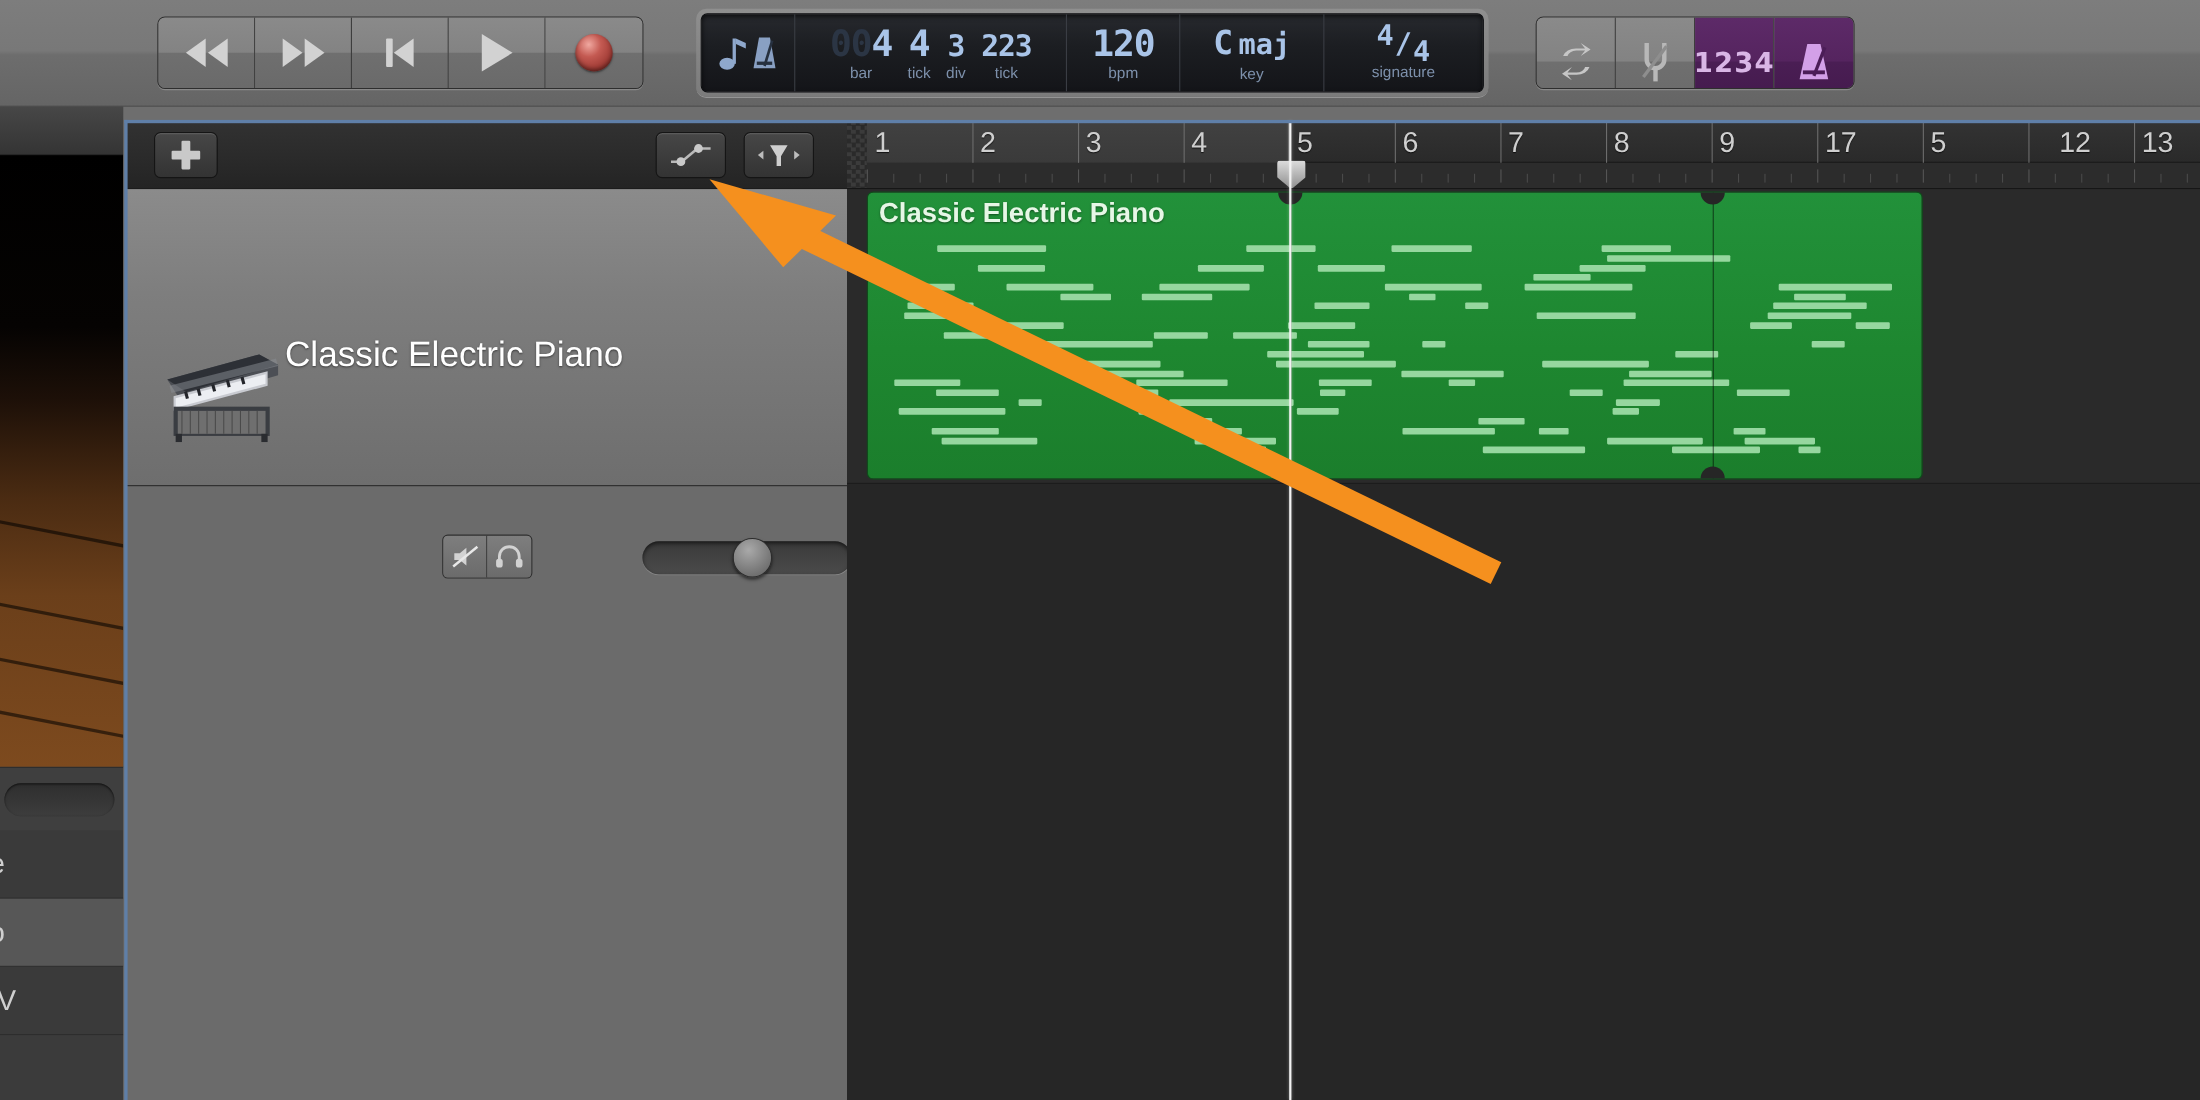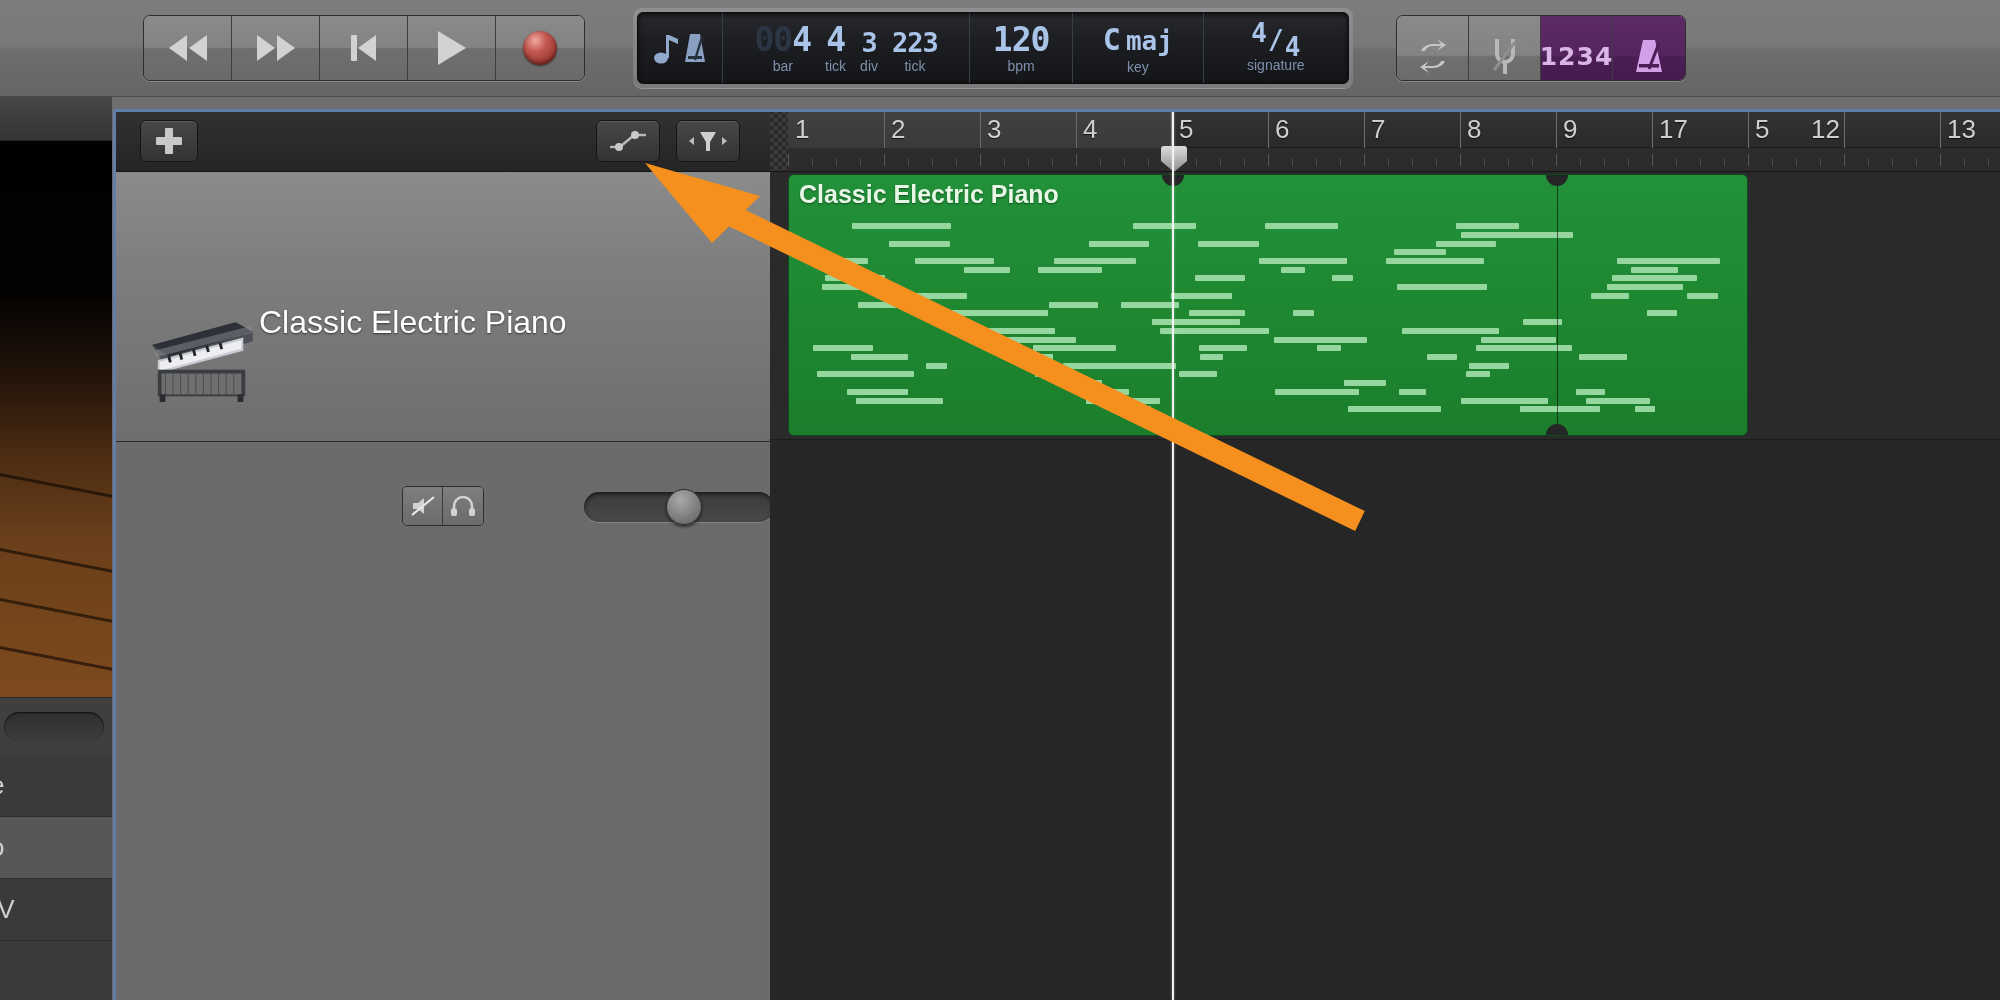--- a/index.html
+++ b/index.html
@@ -576,21 +576,21 @@
           <div class="subtick" style="left: 906px;"></div>
           <div class="subtick" style="left: 930px;"></div>
           <div class="subtick" style="left: 954px;"></div>
           <div class="barline" style="left: 978px;"></div>
           <div class="barlbl" style="left: 985px;">5</div>
           <div class="tickline" style="left: 978px;"></div>
           <div class="subtick" style="left: 1002px;"></div>
           <div class="subtick" style="left: 1026px;"></div>
           <div class="subtick" style="left: 1050px;"></div>
           <div class="barline" style="left: 1074px;"></div>
-          <div class="barlbl" style="left: 1041px;">12</div>
+          <div class="barlbl" style="left: 1102px;">12</div>
           <div class="tickline" style="left: 1074px;"></div>
           <div class="subtick" style="left: 1098px;"></div>
           <div class="subtick" style="left: 1122px;"></div>
           <div class="subtick" style="left: 1146px;"></div>
           <div class="barline" style="left: 1170px;"></div>
           <div class="barlbl" style="left: 1177px;">13</div>
           <div class="tickline" style="left: 1170px;"></div>
           <div class="subtick" style="left: 1194px;"></div>
           <div class="subtick" style="left: 1218px;"></div>
         </div>

